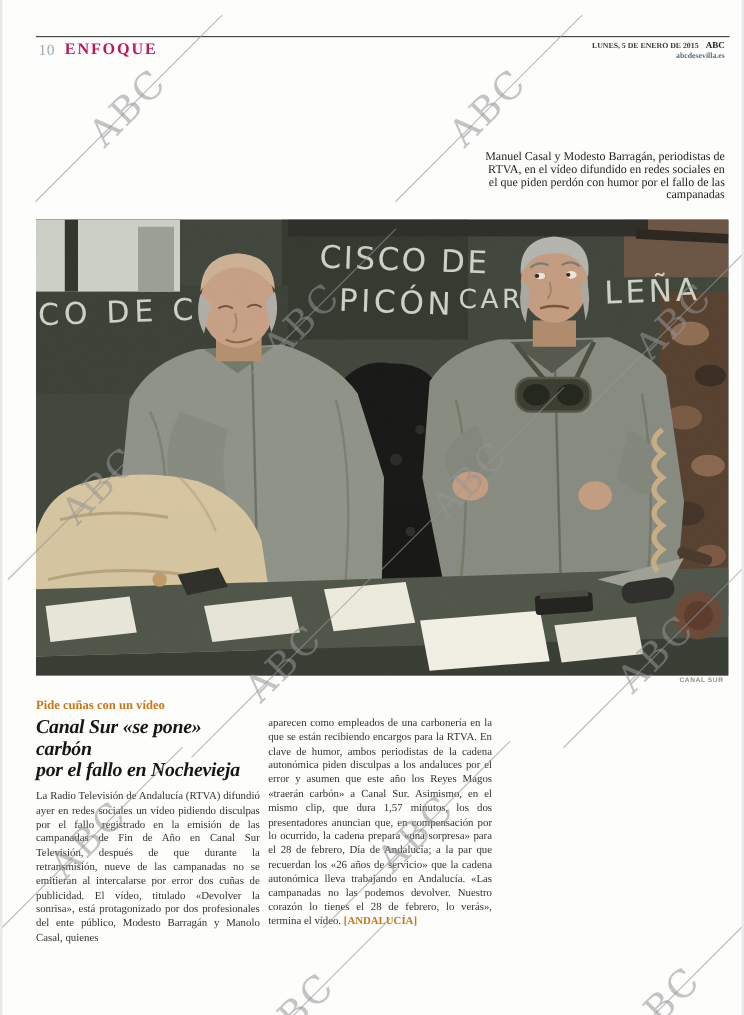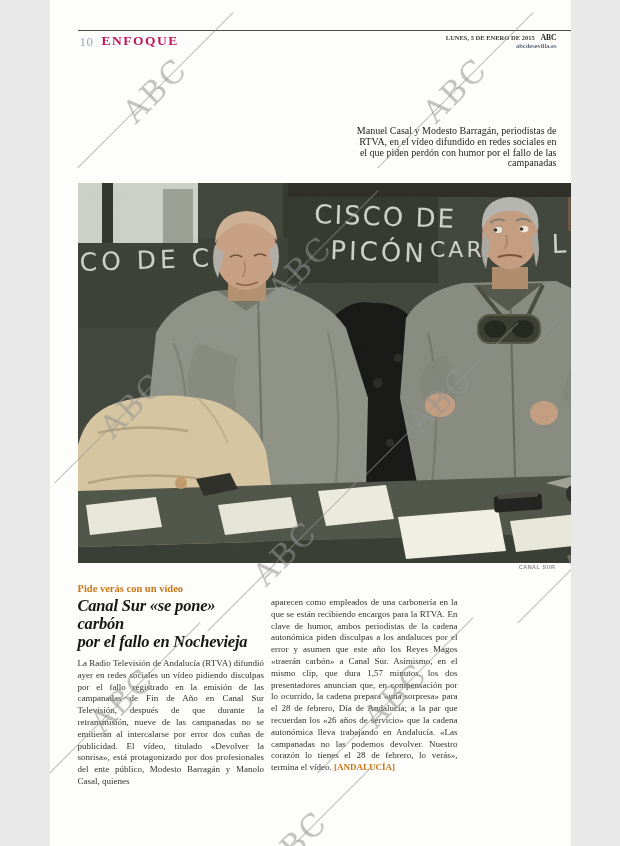--- a/index.html
+++ b/index.html
@@ -1,17 +1,17 @@
 <!DOCTYPE html>
 <html><head>
 <meta charset="utf-8">
 <style>
   html,body{margin:0;padding:0;background:#e9e9e9;}
   .page{
-    position:relative;width:521px;height:846px;background:#fdfdfc;
+    position:relative;width:616px;height:846px;background:#fdfdfc;
     margin:0 auto;overflow:hidden;
     font-family:"Liberation Serif","DejaVu Serif",serif;color:#2e2d2a;
   }
   
   .top-rule{position:absolute;left:28px;top:30px;width:578px;height:0;border-top:1.4px solid #4a4a47;}
   .page-number{position:absolute;left:30px;top:34px;font-size:13px;color:#9aabb3;letter-spacing:.5px;}
   .section-title{position:absolute;left:52px;top:33px;font-size:13.5px;color:#be185d;letter-spacing:1.5px;font-weight:600;}
   .dateline{position:absolute;right:14px;top:34px;text-align:right;font-size:6.5px;color:#3b3b38;font-weight:bold;line-height:8px;}
   .dateline .brand{font-size:7.5px;margin-left:6px;color:#222;}
   .dateline .site{color:#5c6e78;font-weight:bold;}
@@ -176,21 +176,21 @@
       <circle cx="552" cy="330" r="12" fill="#5a3a2b" opacity="0.9"></circle>
 
       <rect x="0" y="0" width="577" height="380" filter="url(#grain)" opacity="0.07"></rect>
     </svg>
   </div>
   <div class="photo-credit">CANAL SUR</div>
 
   <div class="article">
     <div class="cols">
       <div class="col col1">
-        <div class="kicker">Pide verás con un vídeo</div>
+        <div class="kicker">Pide cuñas con un vídeo</div>
         <h1 class="headline"><span>Canal Sur «se pone» carbón</span><br><span>por el fallo en Nochevieja</span></h1>
         <p class="body-text">La Radio Televisión de Andalucía (RTVA) difundió ayer en redes sociales un vídeo pidiendo disculpas por el fallo registrado en la emisión de las campanadas de Fin de Año en Canal Sur Televisión, después de que durante la retransmisión, nueve de las campanadas no se emitieran al intercalarse por error dos cuñas de publicidad. El vídeo, titulado «Devolver la sonrisa», está protagonizado por dos profesionales del ente público, Modesto Barragán y Manolo Casal, quienes</p>
       </div>
       <div class="col col2">
         <p class="body-text"><span>aparecen como empleados de una carbonería en la que se están recibiendo encargos para la RTVA. En clave de humor, ambos periodistas de la cadena autonómica piden disculpas a los andaluces por el error y asumen que este año los Reyes Magos «traerán carbón» a Canal Sur. Asimismo, en el mismo clip, que dura 1,57 minutos, los dos presentadores anuncian que, en compensación por lo ocurrido, la cadena prepara «una sorpresa» para el 28 de febrero, Día de Andalucía; a la par que recuerdan los «26 años de servicio» que la cadena autonómica lleva trabajando en Andalucía. «Las campanadas no las podemos devolver. Nuestro corazón lo tienes el 28 de febrero, lo verás», termina el vídeo.</span> <span class="tag">[ANDALUCÍA]</span></p>
       </div>
     </div>
   </div>
 
   <div class="wm" style="left:-5px;top:68px">

